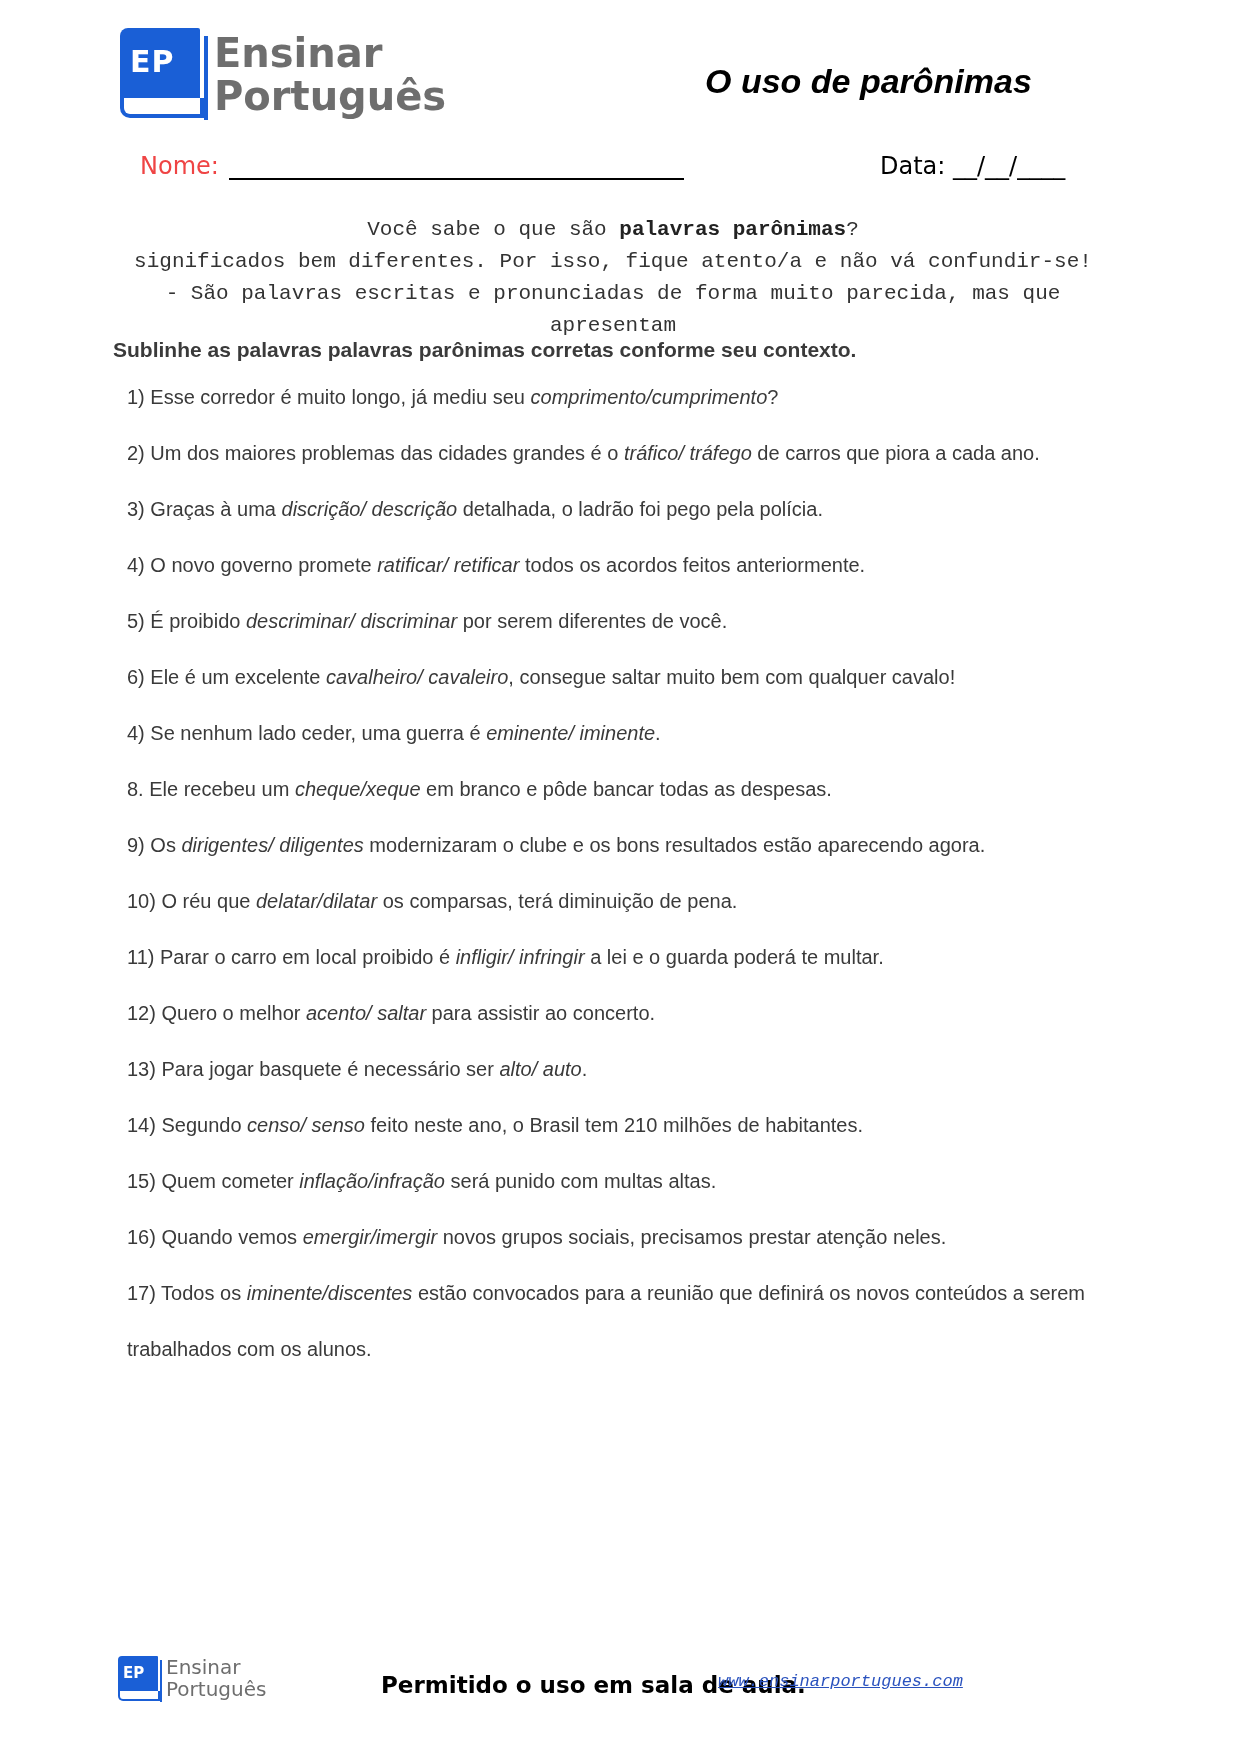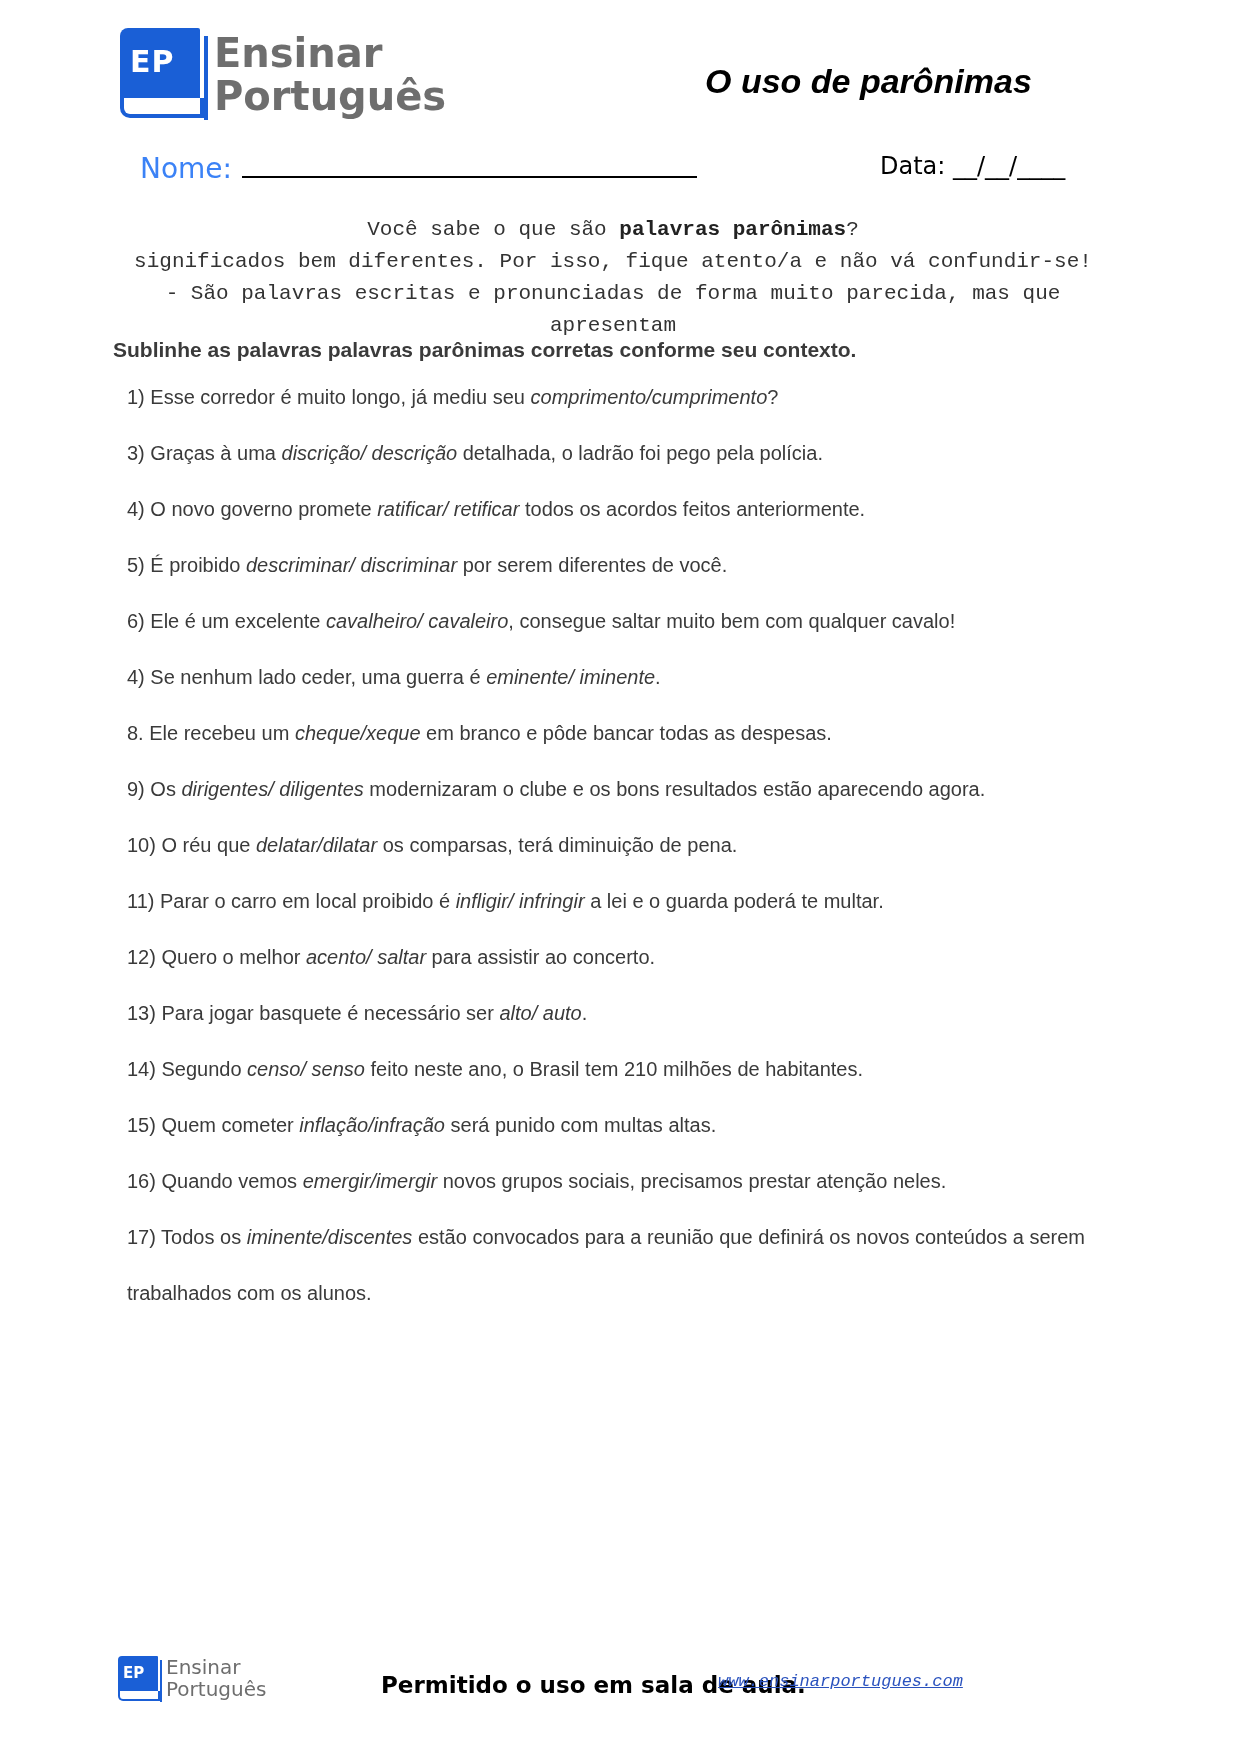--- a/index.html
+++ b/index.html
@@ -8,21 +8,21 @@
   .logo { position: absolute; left: 120px; top: 28px; display: flex; align-items: flex-start; }
   .book { position: relative; width: 84px; height: 92px; }
   .book .cover { position: absolute; left: 0; top: 0; width: 80px; height: 80px; background: #1a5fd6; border-radius: 8px 2px 0 0; }
   .book .spine { position: absolute; left: 0; top: 70px; width: 84px; height: 20px; border: 4px solid #1a5fd6; border-top: none; border-radius: 0 0 0 10px; box-sizing: border-box; background:#fff; }
   .book .backline { position: absolute; left: 84px; top: 8px; width: 4px; height: 84px; background: #1a5fd6; }
   .book .ep { position: absolute; left: 10px; top: 16px; font-family: "DejaVu Sans", sans-serif; font-weight: bold; font-size: 30px; color: #ffffff; letter-spacing: 1px; }
   .logo-text { margin-left: 10px; font-family: "DejaVu Sans", sans-serif; font-weight: bold; color: #6e6e6e; font-size: 40px; line-height: 43px; margin-top: 4px; }
 
   .doc-title { position: absolute; left: 705px; top: 62px; font-family: "Liberation Sans", sans-serif; font-weight: bold; font-style: italic; font-size: 34px; color: #000; }
 
-  .name-row { position: absolute; left: 140px; top: 152px; font-family: "DejaVu Sans", sans-serif; font-size: 28px; color:#3b82f6; display:flex; }
+  .name-row { position: absolute; left: 140px; top: 152px; font-family: "DejaVu Sans", sans-serif; font-size: 24px; color:#ef4444; display:flex; align-items:flex-end; }
   .name-line { display:inline-block; width: 455px; border-bottom: 2px solid #000; height: 24px; margin-left: 10px; }
   .date-row { position: absolute; left: 880px; top: 152px; font-family: "DejaVu Sans", sans-serif; font-size: 24px; color:#000; white-space: pre; }
 
   .intro { position: absolute; left: 113px; top: 214px; width: 1000px; font-family: Liberation Mono, monospace; font-size: 21px; line-height: 32px; color: #333; text-align: center; }
   .intro b { color: #222; }
 
   .instruction { position: absolute; left: 113px; top: 338px; font-family: "Liberation Sans", sans-serif; font-weight: bold; font-size: 21px; color: #3a3a3a; }
 
   .items { position: absolute; left: 127px; top: 383px; width: 1010px; font-family: "Liberation Sans", sans-serif; font-size: 20px; color: #3a3a3a; }
   .item { height: 56px; line-height: 28px; }
@@ -66,20 +66,21 @@
 <div class="intro">
   <div><span>Você sabe o que são </span><b>palavras parônimas</b><span>?</span></div>
   <div>significados bem diferentes. Por isso, fique atento/a e não vá confundir-se!</div>
   <div>- São palavras escritas e pronunciadas de forma muito parecida, mas que apresentam</div>
 </div>
 
 <div class="instruction">Sublinhe as palavras palavras parônimas corretas conforme seu contexto.</div>
 
 <div class="items">
   <div class="item"><span>1) Esse corredor é muito longo, já mediu seu  </span><i>comprimento/cumprimento</i><span>?</span></div>
+  <div class="item"><span>2) Um dos maiores problemas das cidades grandes é o </span><i>tráfico/ tráfego</i><span> de carros que piora a cada ano.</span></div>
   <div class="item"><span>3) Graças à uma </span><i>discrição/ descrição</i><span> detalhada, o ladrão foi pego pela polícia.</span></div>
   <div class="item"><span>4) O novo governo promete </span><i>ratificar/ retificar</i><span> todos os acordos feitos anteriormente.</span></div>
   <div class="item"><span>5) É proibido </span><i>descriminar/ discriminar</i><span> por serem diferentes de você.</span></div>
   <div class="item"><span>6) Ele é um excelente </span><i>cavalheiro/ cavaleiro</i><span>, consegue saltar muito bem com qualquer cavalo!</span></div>
   <div class="item"><span>4) Se nenhum lado ceder, uma guerra é </span><i>eminente/ iminente</i><span>.</span></div>
   <div class="item"><span>8. Ele recebeu um </span><i>cheque/xeque</i><span> em branco e pôde bancar todas as despesas.</span></div>
   <div class="item"><span>9) Os </span><i>dirigentes/ diligentes</i><span> modernizaram o clube e os bons resultados estão aparecendo agora.</span></div>
   <div class="item"><span>10) O réu que </span><i>delatar/dilatar</i><span> os comparsas, terá diminuição de pena.</span></div>
   <div class="item"><span>11) Parar o carro em local proibido é </span><i>infligir/ infringir</i><span> a lei e o guarda poderá te multar.</span></div>
   <div class="item"><span>12) Quero o melhor </span><i>acento/ saltar</i><span> para assistir ao concerto.</span></div>

